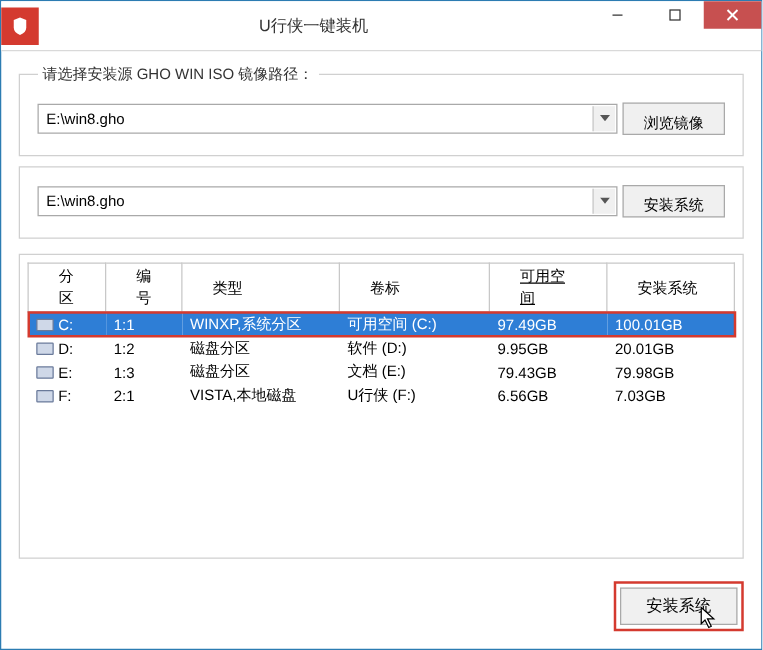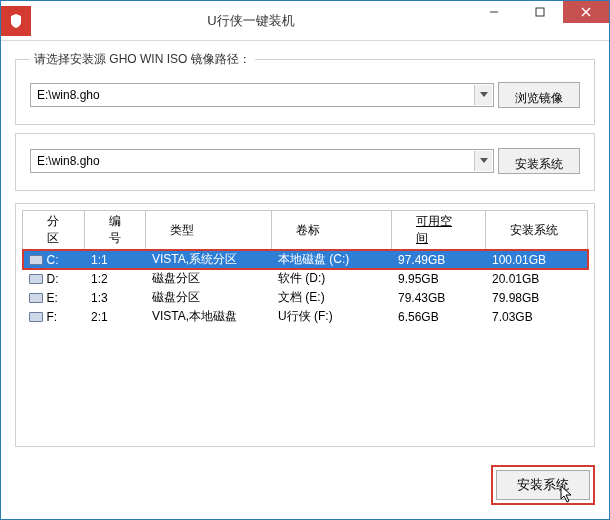--- a/index.html
+++ b/index.html
@@ -114,22 +114,22 @@
               <th class="col-type">类型</th>
               <th class="col-label">卷标</th>
               <th class="col-free">可用空间</th>
               <th class="col-cap">安装系统</th>
             </tr>
           </thead>
           <tbody id="table-body">
               <tr class="selected">
                 <td><span class="drive-icon"></span><span>C:</span></td>
                 <td>1:1</td>
-                <td>VISTA,系统分区</td>
-                <td>本地磁盘 (C:)</td>
+                <td>WINXP,系统分区</td>
+                <td>可用空间 (C:)</td>
                 <td>97.49GB</td>
                 <td>100.01GB</td>
               </tr>
               <tr>
                 <td><span class="drive-icon"></span><span>D:</span></td>
                 <td>1:2</td>
                 <td>磁盘分区</td>
                 <td>软件 (D:)</td>
                 <td>9.95GB</td>
                 <td>20.01GB</td>

